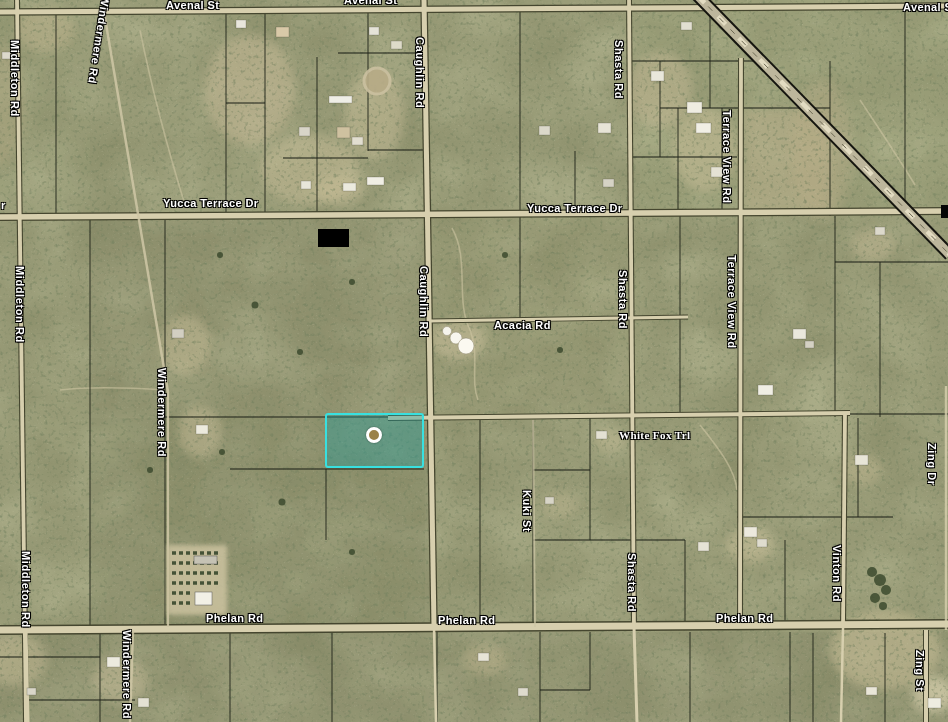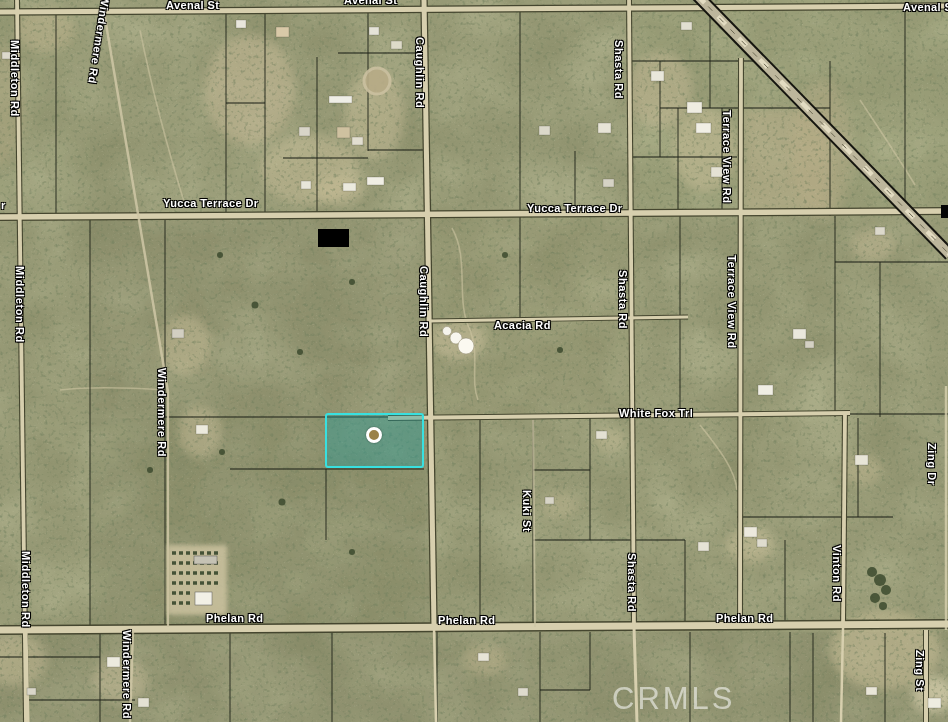--- a/index.html
+++ b/index.html
@@ -318,21 +318,21 @@
   <div id="edge-artifact"></div>
 
   <div>
       <div class="lbl" style="left: 166px; top: -1px;">Avenal St</div>
       <div class="lbl" style="left: 344px; top: -6px;">Avenal St</div>
       <div class="lbl" style="left: 903px; top: 1px;">Avenal St</div>
       <div class="lbl" style="left: 163px; top: 197px;">Yucca Terrace Dr</div>
       <div class="lbl" style="left: 527px; top: 202px;">Yucca Terrace Dr</div>
       <div class="lbl" style="left: 1px; top: 199px;">r</div>
       <div class="lbl" style="left: 494px; top: 319px;">Acacia Rd</div>
-      <div class="lbl" style="left: 619px; top: 407px;">White Fox Trl</div>
+      <div class="lbl" style="left: 619px; top: 429px; font-family: Liberation Serif, serif;">White Fox Trl</div>
       <div class="lbl" style="left: 206px; top: 612px;">Phelan Rd</div>
       <div class="lbl" style="left: 438px; top: 614px;">Phelan Rd</div>
       <div class="lbl" style="left: 716px; top: 612px;">Phelan Rd</div>
       <div class="lbl v" style="left: 9px; top: 40px;">Middleton Rd</div>
       <div class="lbl v" style="left: 14px; top: 266px;">Middleton Rd</div>
       <div class="lbl v" style="left: 20px; top: 551px;">Middleton Rd</div>
       <div class="lbl v" style="left: 100px; top: -4px; transform: rotate(9deg); transform-origin: center top;">Windermere Rd</div>
       <div class="lbl v" style="left: 156px; top: 368px;">Windermere Rd</div>
       <div class="lbl v" style="left: 121px; top: 630px;">Windermere Rd</div>
       <div class="lbl v" style="left: 414px; top: 37px;">Caughlin Rd</div>
@@ -341,14 +341,13 @@
       <div class="lbl v" style="left: 617px; top: 270px;">Shasta Rd</div>
       <div class="lbl v" style="left: 626px; top: 553px;">Shasta Rd</div>
       <div class="lbl v" style="left: 721px; top: 110px;">Terrace View Rd</div>
       <div class="lbl v" style="left: 726px; top: 255px;">Terrace View Rd</div>
       <div class="lbl v" style="left: 521px; top: 490px;">Kuki St</div>
       <div class="lbl v" style="left: 831px; top: 545px;">Vinton Rd</div>
       <div class="lbl v" style="left: 926px; top: 443px;">Zing Dr</div>
       <div class="lbl v" style="left: 914px; top: 650px;">Zing St</div>
     </div>
 
-  <div id="watermark">CRMLS</div>
 </div>
 
 </body></html>

